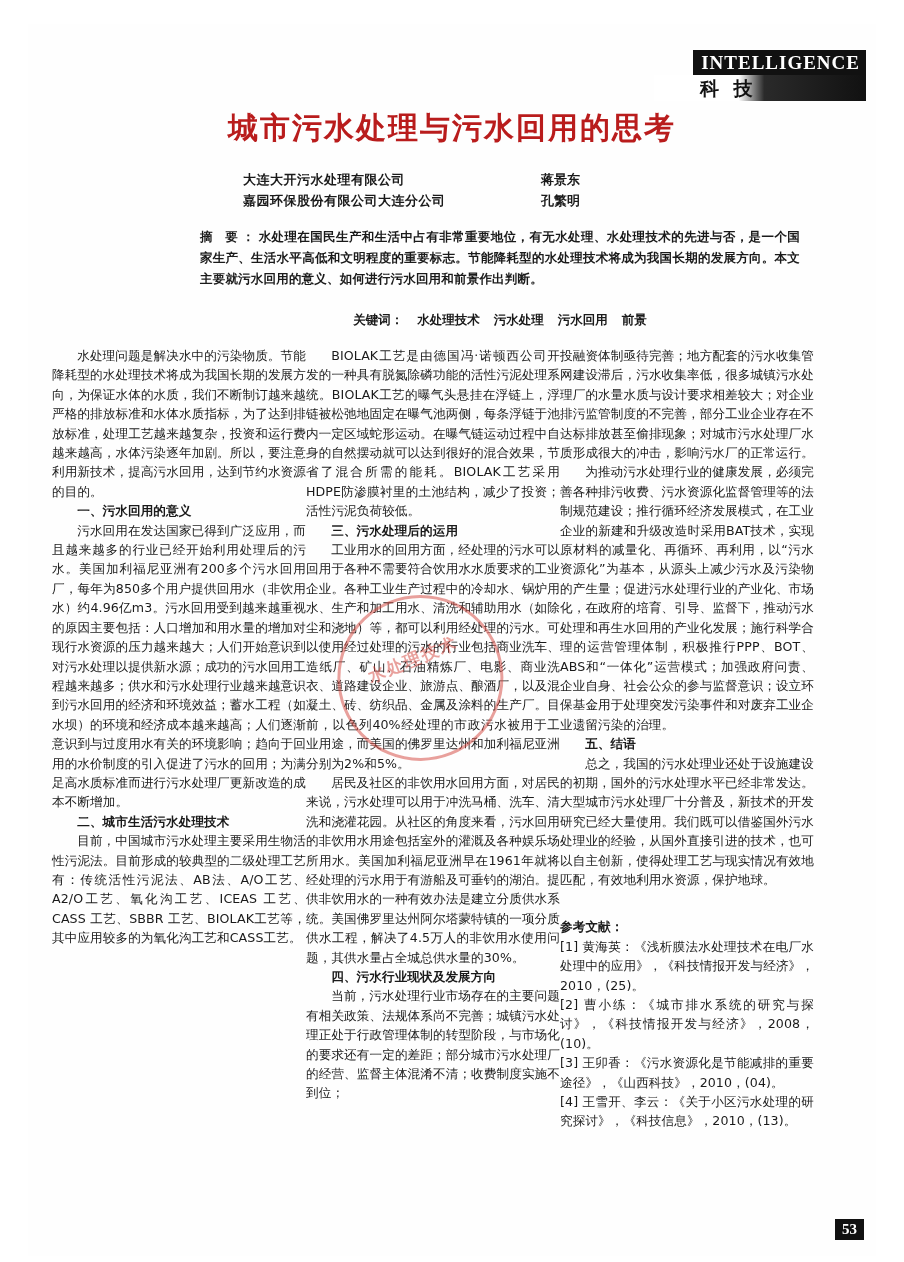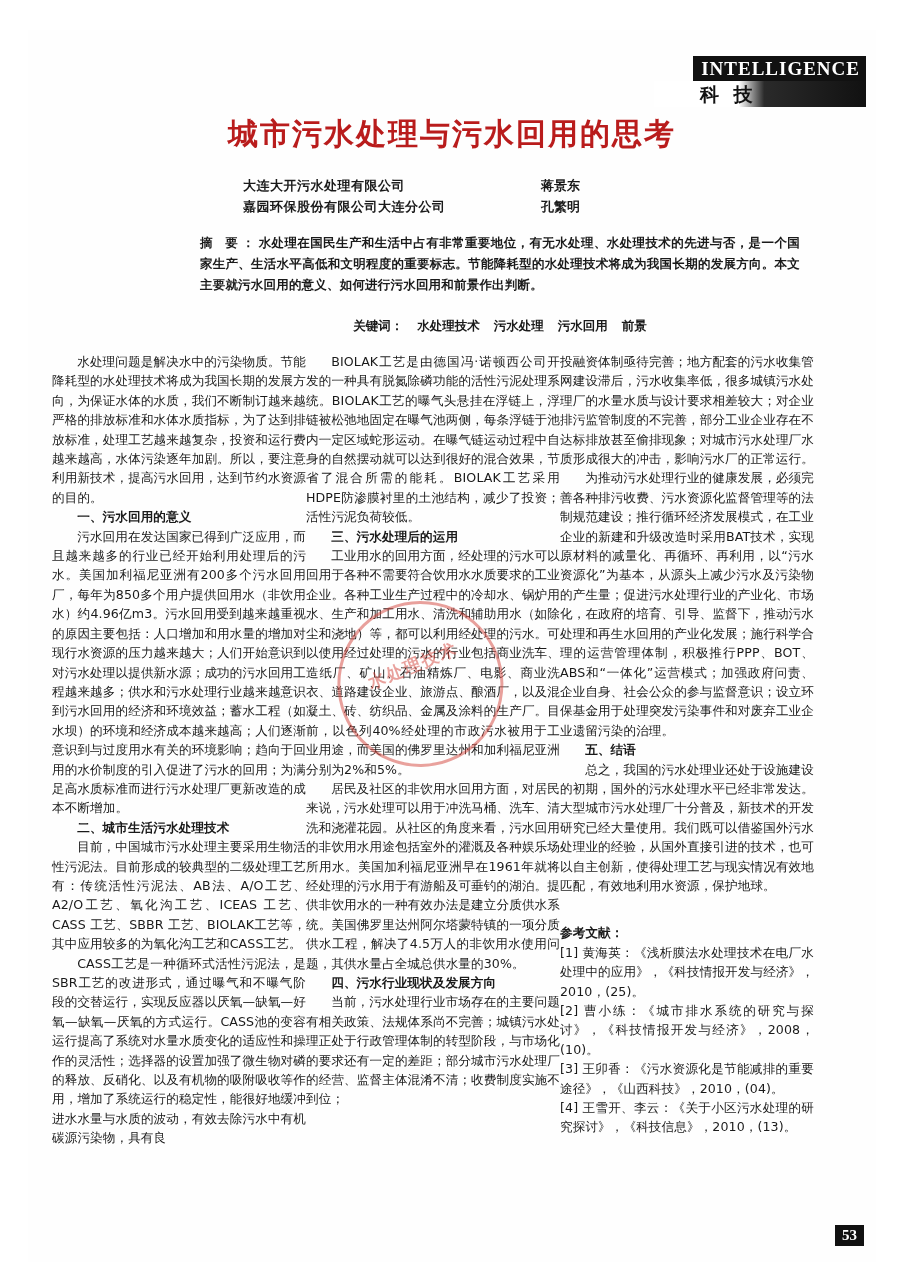--- a/index.html
+++ b/index.html
@@ -13,21 +13,21 @@
     height: 1262px;
     background: #ffffff;
     margin: 0 auto;
     overflow: hidden;
     font-family: "DejaVu Sans", "Liberation Sans", sans-serif;
     color: #1a1a1a;
   }
   .paper {
     position: absolute;
     left: 28px;
-    top: 30px;
+    top: 24px;
     width: 848px;
     height: 1232px;
     background: #fefefe;
   }
   
   .masthead {
     position: absolute;
     right: 10px;
     top: 26px;
     width: 212px;
@@ -242,21 +242,20 @@
       <span>关键词：</span><span class="k">水处理技术</span><span class="k">污水处理</span><span class="k">污水回用</span><span class="k">前景</span>
     </div>
 
     <div class="cols">
       <div class="col" id="col0">
           <p>水处理问题是解决水中的污染物质。节能降耗型的水处理技术将成为我国长期的发展方向，为保证水体的水质，我们不断制订越来越严格的排放标准和水体水质指标，为了达到排放标准，处理工艺越来越复杂，投资和运行费越来越高，水体污染逐年加剧。所以，要注意利用新技术，提高污水回用，达到节约水资源的目的。</p>
           <p class="h">一、污水回用的意义</p>
           <p>污水回用在发达国家已得到广泛应用，而且越来越多的行业已经开始利用处理后的污水。美国加利福尼亚洲有200多个污水回用厂，每年为850多个用户提供回用水（非饮用水）约4.96亿m3。污水回用受到越来越重视的原因主要包括：人口增加和用水量的增加对现行水资源的压力越来越大；人们开始意识到对污水处理以提供新水源；成功的污水回用工程越来越多；供水和污水处理行业越来越意识到污水回用的经济和环境效益；蓄水工程（如水坝）的环境和经济成本越来越高；人们逐渐意识到与过度用水有关的环境影响；趋向于回用的水价制度的引入促进了污水的回用；为满足高水质标准而进行污水处理厂更新改造的成本不断增加。</p>
           <p class="h">二、城市生活污水处理技术</p>
           <p>目前，中国城市污水处理主要采用生物活性污泥法。目前形成的较典型的二级处理工艺有：传统活性污泥法、AB法、A/O工艺、A2/O工艺、氧化沟工艺、ICEAS 工艺、CASS 工艺、SBBR 工艺、BIOLAK工艺等，其中应用较多的为氧化沟工艺和CASS工艺。</p>
-          <p>CASS工艺是一种循环式活性污泥法，是SBR工艺的改进形式，通过曝气和不曝气阶段的交替运行，实现反应器以厌氧—缺氧—好氧—缺氧—厌氧的方式运行。CASS池的变容运行提高了系统对水量水质变化的适应性和操作的灵活性；选择器的设置加强了微生物对磷的释放、反硝化、以及有机物的吸附吸收等作用，增加了系统运行的稳定性，能很好地缓冲进水水量与水质的波动，有效去除污水中有机碳源污染物，具有良</p>
         </div>
       <div class="col" id="col1">
           <p>BIOLAK工艺是由德国冯·诺顿西公司开发的一种具有脱氮除磷功能的活性污泥处理系统。BIOLAK工艺的曝气头悬挂在浮链上，浮链被松弛地固定在曝气池两侧，每条浮链于池内一定区域蛇形运动。在曝气链运动过程中自身的自然摆动就可以达到很好的混合效果，节省了混合所需的能耗。BIOLAK工艺采用HDPE防渗膜衬里的土池结构，减少了投资；活性污泥负荷较低。</p>
           <p class="h">三、污水处理后的运用</p>
           <p>工业用水的回用方面，经处理的污水可以回用于各种不需要符合饮用水水质要求的工业企业。各种工业生产过程中的冷却水、锅炉用水、生产和加工用水、清洗和辅助用水（如除尘和浇地）等，都可以利用经处理的污水。可以使用经过处理的污水的行业包括商业洗车、造纸厂、矿山、石油精炼厂、电影、商业洗衣、道路建设企业、旅游点、酿酒厂，以及混凝土、砖、纺织品、金属及涂料的生产厂。目前，以色列40%经处理的市政污水被用于工业用途，而美国的佛罗里达州和加利福尼亚洲分别为2%和5%。</p>
           <p>居民及社区的非饮用水回用方面，对居民来说，污水处理可以用于冲洗马桶、洗车、清洗和浇灌花园。从社区的角度来看，污水回用的非饮用水用途包括室外的灌溉及各种娱乐场所用水。美国加利福尼亚洲早在1961年就将经处理的污水用于有游船及可垂钓的湖泊。提供非饮用水的一种有效办法是建立分质供水系统。美国佛罗里达州阿尔塔蒙特镇的一项分质供水工程，解决了4.5万人的非饮用水使用问题，其供水量占全城总供水量的30%。</p>
           <p class="h">四、污水行业现状及发展方向</p>
           <p>当前，污水处理行业市场存在的主要问题有相关政策、法规体系尚不完善；城镇污水处理正处于行政管理体制的转型阶段，与市场化的要求还有一定的差距；部分城市污水处理厂的经营、监督主体混淆不清；收费制度实施不到位；</p>
         </div>
       <div class="col" id="col2">

